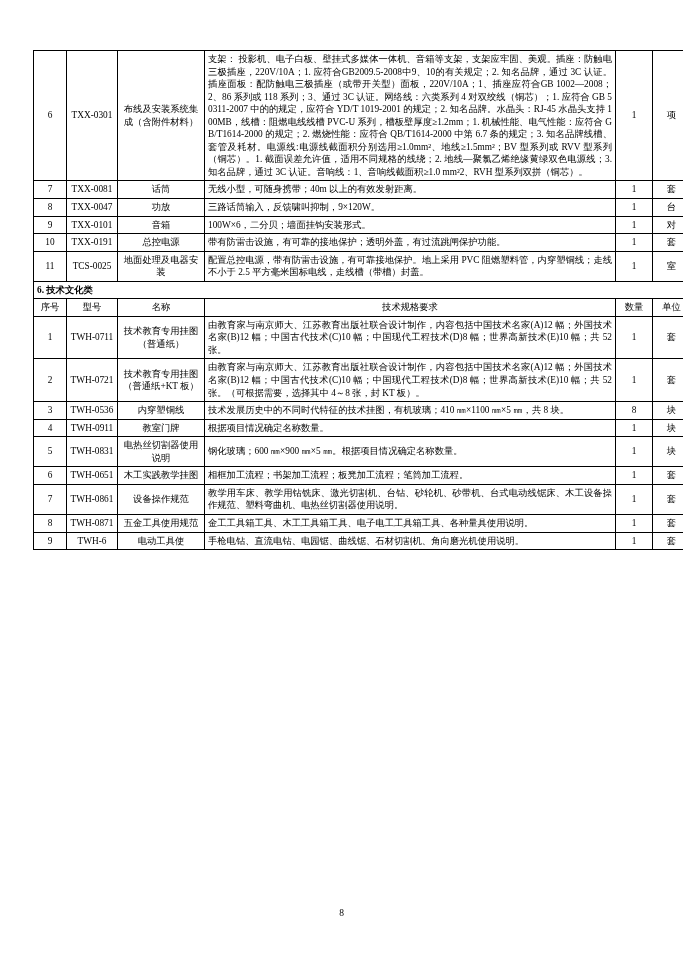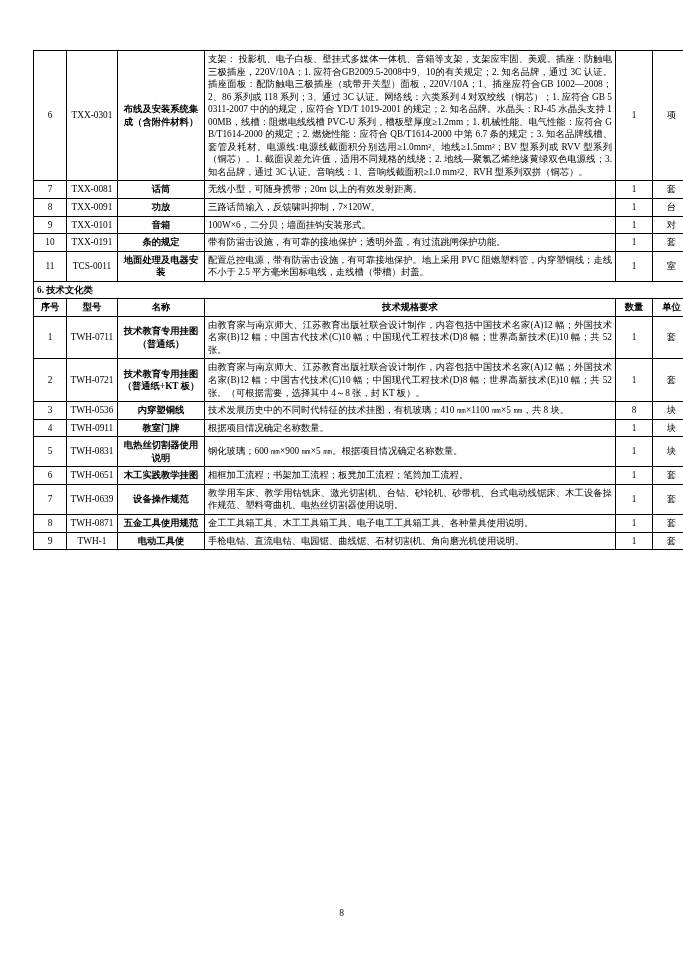--- a/index.html
+++ b/index.html
@@ -36,35 +36,35 @@
   table.doc td, table.doc th {
     border: 1px solid #000;
     padding: 2px 3px;
     font-size: 9.3px;
     line-height: 1.35;
     vertical-align: middle;
     word-break: break-all;
   }
   .c-no    { width: 26px; text-align: center; }
   .c-model { width: 44px; text-align: center; }
-  .c-name  { width: 80px; text-align: center; font-weight: bold; }
+  .c-name  { width: 80px; text-align: center; }
   .c-spec  { width: 404px; text-align: left; margin-left: 23px; }
   .c-qty   { width: 30px; text-align: center; }
   .c-unit  { width: 31px; text-align: center; }
 
   .spec { text-align: justify; text-justify: inter-ideograph; }
   .sec-title {
     font-weight: bold;
     font-size: 10.5px;
     text-align: left;
     padding: 4px 4px;
   }
   th.hdr {
     text-align: center;
-    font-weight: bold;
+    font-weight: normal;
     font-size: 10px;
     padding: 4px 2px;
   }
   .hdr-2line { line-height: 1.15; }
   .pgnum {
     position: absolute;
     left: 0;
     top: 908px;
     width: 683px;
     text-align: center;
@@ -86,51 +86,51 @@
           <td class="c-model">TXX-0301</td>
           <td class="c-name">布线及安装系统集成（含附件材料）</td>
           <td class="c-spec spec">支架： 投影机、电子白板、壁挂式多媒体一体机、音箱等支架，支架应牢固、美观。插座：防触电三极插座，220V/10A；1. 应符合GB2009.5-2008中9、10的有关规定；2. 知名品牌，通过 3C 认证。插座面板：配防触电三极插座（或带开关型）面板，220V/10A；1、插座应符合GB 1002—2008；2、86 系列或 118 系列；3、通过 3C 认证。网络线：六类系列 4 对双绞线（铜芯）；1. 应符合 GB 50311-2007 中的的规定，应符合 YD/T 1019-2001 的规定；2. 知名品牌。水晶头：RJ-45 水晶头支持 100MB，线槽：阻燃电线线槽 PVC-U 系列，槽板壁厚度≥1.2mm；1. 机械性能、电气性能：应符合 GB/T1614-2000 的规定；2. 燃烧性能：应符合 QB/T1614-2000 中第 6.7 条的规定；3. 知名品牌线槽、套管及耗材。电源线:电源线截面积分别选用≥1.0mm²、地线≥1.5mm²；BV 型系列或 RVV 型系列（铜芯）。1. 截面误差允许值，适用不同规格的线绕；2. 地线—聚氯乙烯绝缘黄绿双色电源线；3. 知名品牌，通过 3C 认证。音响线：1、音响线截面积≥1.0 mm²2、RVH 型系列双拼（铜芯）。</td>
           <td class="c-qty">1</td>
           <td class="c-unit">项</td>
         </tr>
         <tr>
           <td class="c-no">7</td>
           <td class="c-model">TXX-0081</td>
           <td class="c-name">话筒</td>
-          <td class="c-spec spec">无线小型，可随身携带；20m 以上的有效发射距离。</td>
+          <td class="c-spec spec">无线小型，可随身携带；40m 以上的有效发射距离。</td>
           <td class="c-qty">1</td>
           <td class="c-unit">套</td>
         </tr>
         <tr>
           <td class="c-no">8</td>
-          <td class="c-model">TXX-0091</td>
+          <td class="c-model">TXX-0047</td>
           <td class="c-name">功放</td>
-          <td class="c-spec spec">三路话筒输入，反馈啸叫抑制，7×120W。</td>
+          <td class="c-spec spec">三路话筒输入，反馈啸叫抑制，9×120W。</td>
           <td class="c-qty">1</td>
           <td class="c-unit">台</td>
         </tr>
         <tr>
           <td class="c-no">9</td>
           <td class="c-model">TXX-0101</td>
           <td class="c-name">音箱</td>
           <td class="c-spec spec">100W×6，二分贝；墙面挂钩安装形式。</td>
           <td class="c-qty">1</td>
           <td class="c-unit">对</td>
         </tr>
         <tr>
           <td class="c-no">10</td>
           <td class="c-model">TXX-0191</td>
-          <td class="c-name">条的规定</td>
+          <td class="c-name">总控电源</td>
           <td class="c-spec spec">带有防雷击设施，有可靠的接地保护；透明外盖，有过流跳闸保护功能。</td>
           <td class="c-qty">1</td>
           <td class="c-unit">套</td>
         </tr>
         <tr>
           <td class="c-no">11</td>
-          <td class="c-model">TCS-0011</td>
+          <td class="c-model">TCS-0025</td>
           <td class="c-name">地面处理及电器安装</td>
           <td class="c-spec spec">配置总控电源，带有防雷击设施，有可靠接地保护。地上采用 PVC 阻燃塑料管，内穿塑铜线；走线不小于 2.5 平方毫米国标电线，走线槽（带槽）封盖。</td>
           <td class="c-qty">1</td>
           <td class="c-unit">室</td>
         </tr>
 
         <tr>
           <td class="sec-title" colspan="6">6. 技术文化类</td>
         </tr>
 
@@ -186,37 +186,37 @@
         <tr>
           <td class="c-no">6</td>
           <td class="c-model">TWH-0651</td>
           <td class="c-name">木工实践教学挂图</td>
           <td class="c-spec spec">相框加工流程；书架加工流程；板凳加工流程；笔筒加工流程。</td>
           <td class="c-qty">1</td>
           <td class="c-unit">套</td>
         </tr>
         <tr>
           <td class="c-no">7</td>
-          <td class="c-model">TWH-0639</td>
+          <td class="c-model">TWH-0861</td>
           <td class="c-name">设备操作规范</td>
           <td class="c-spec spec">教学用车床、教学用钻铣床、激光切割机、台钻、砂轮机、砂带机、台式电动线锯床、木工设备操作规范、塑料弯曲机、电热丝切割器使用说明。</td>
           <td class="c-qty">1</td>
           <td class="c-unit">套</td>
         </tr>
         <tr>
           <td class="c-no">8</td>
           <td class="c-model">TWH-0871</td>
           <td class="c-name">五金工具使用规范</td>
           <td class="c-spec spec">金工工具箱工具、木工工具箱工具、电子电工工具箱工具、各种量具使用说明。</td>
           <td class="c-qty">1</td>
           <td class="c-unit">套</td>
         </tr>
         <tr>
           <td class="c-no">9</td>
-          <td class="c-model">TWH-1</td>
+          <td class="c-model">TWH-6</td>
           <td class="c-name">电动工具使</td>
           <td class="c-spec spec">手枪电钻、直流电钻、电园锯、曲线锯、石材切割机、角向磨光机使用说明。</td>
           <td class="c-qty">1</td>
           <td class="c-unit">套</td>
         </tr>
       </tbody>
     </table>
 
   </div>
 

